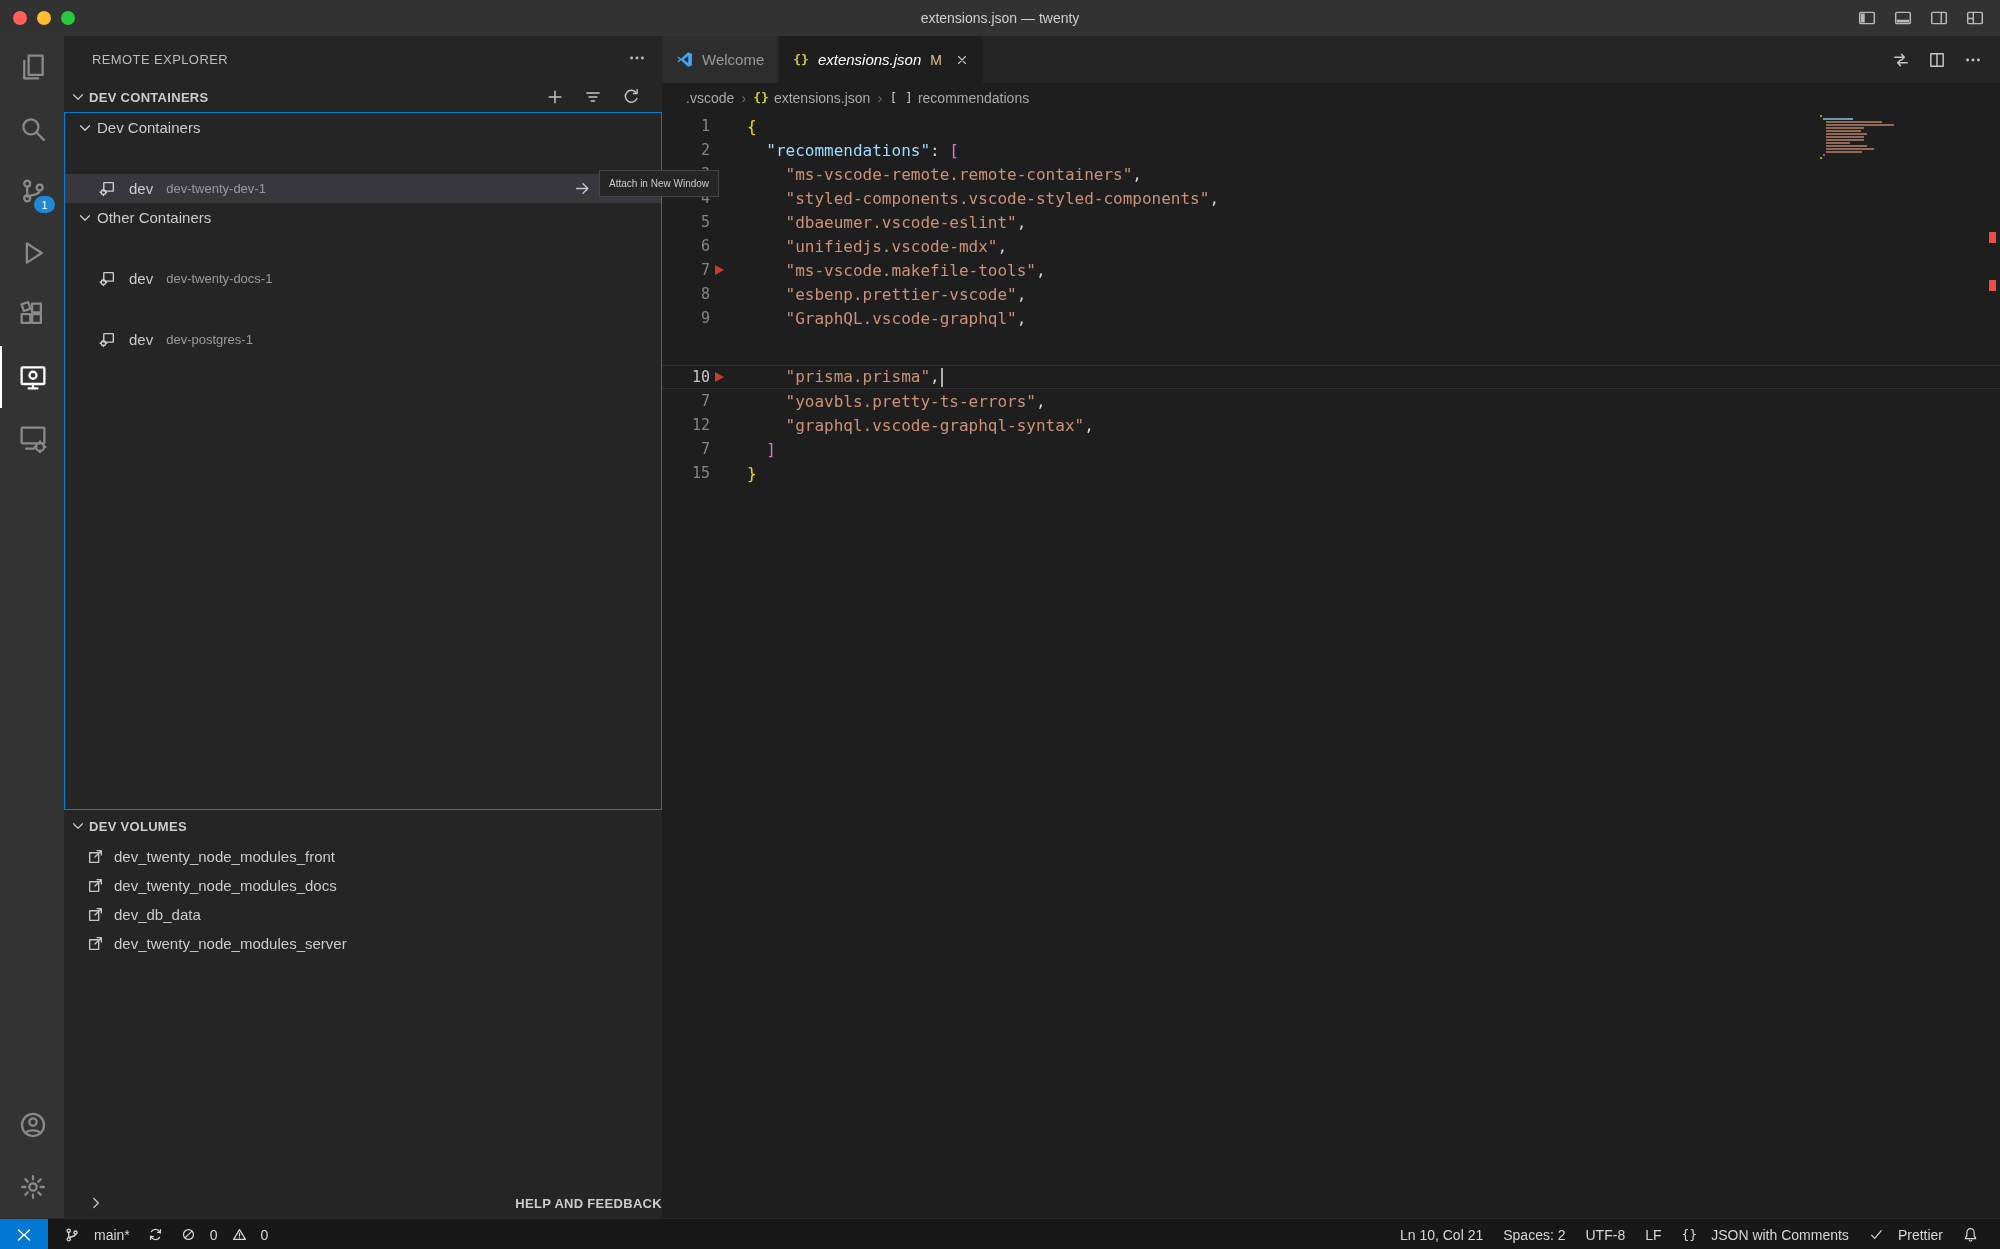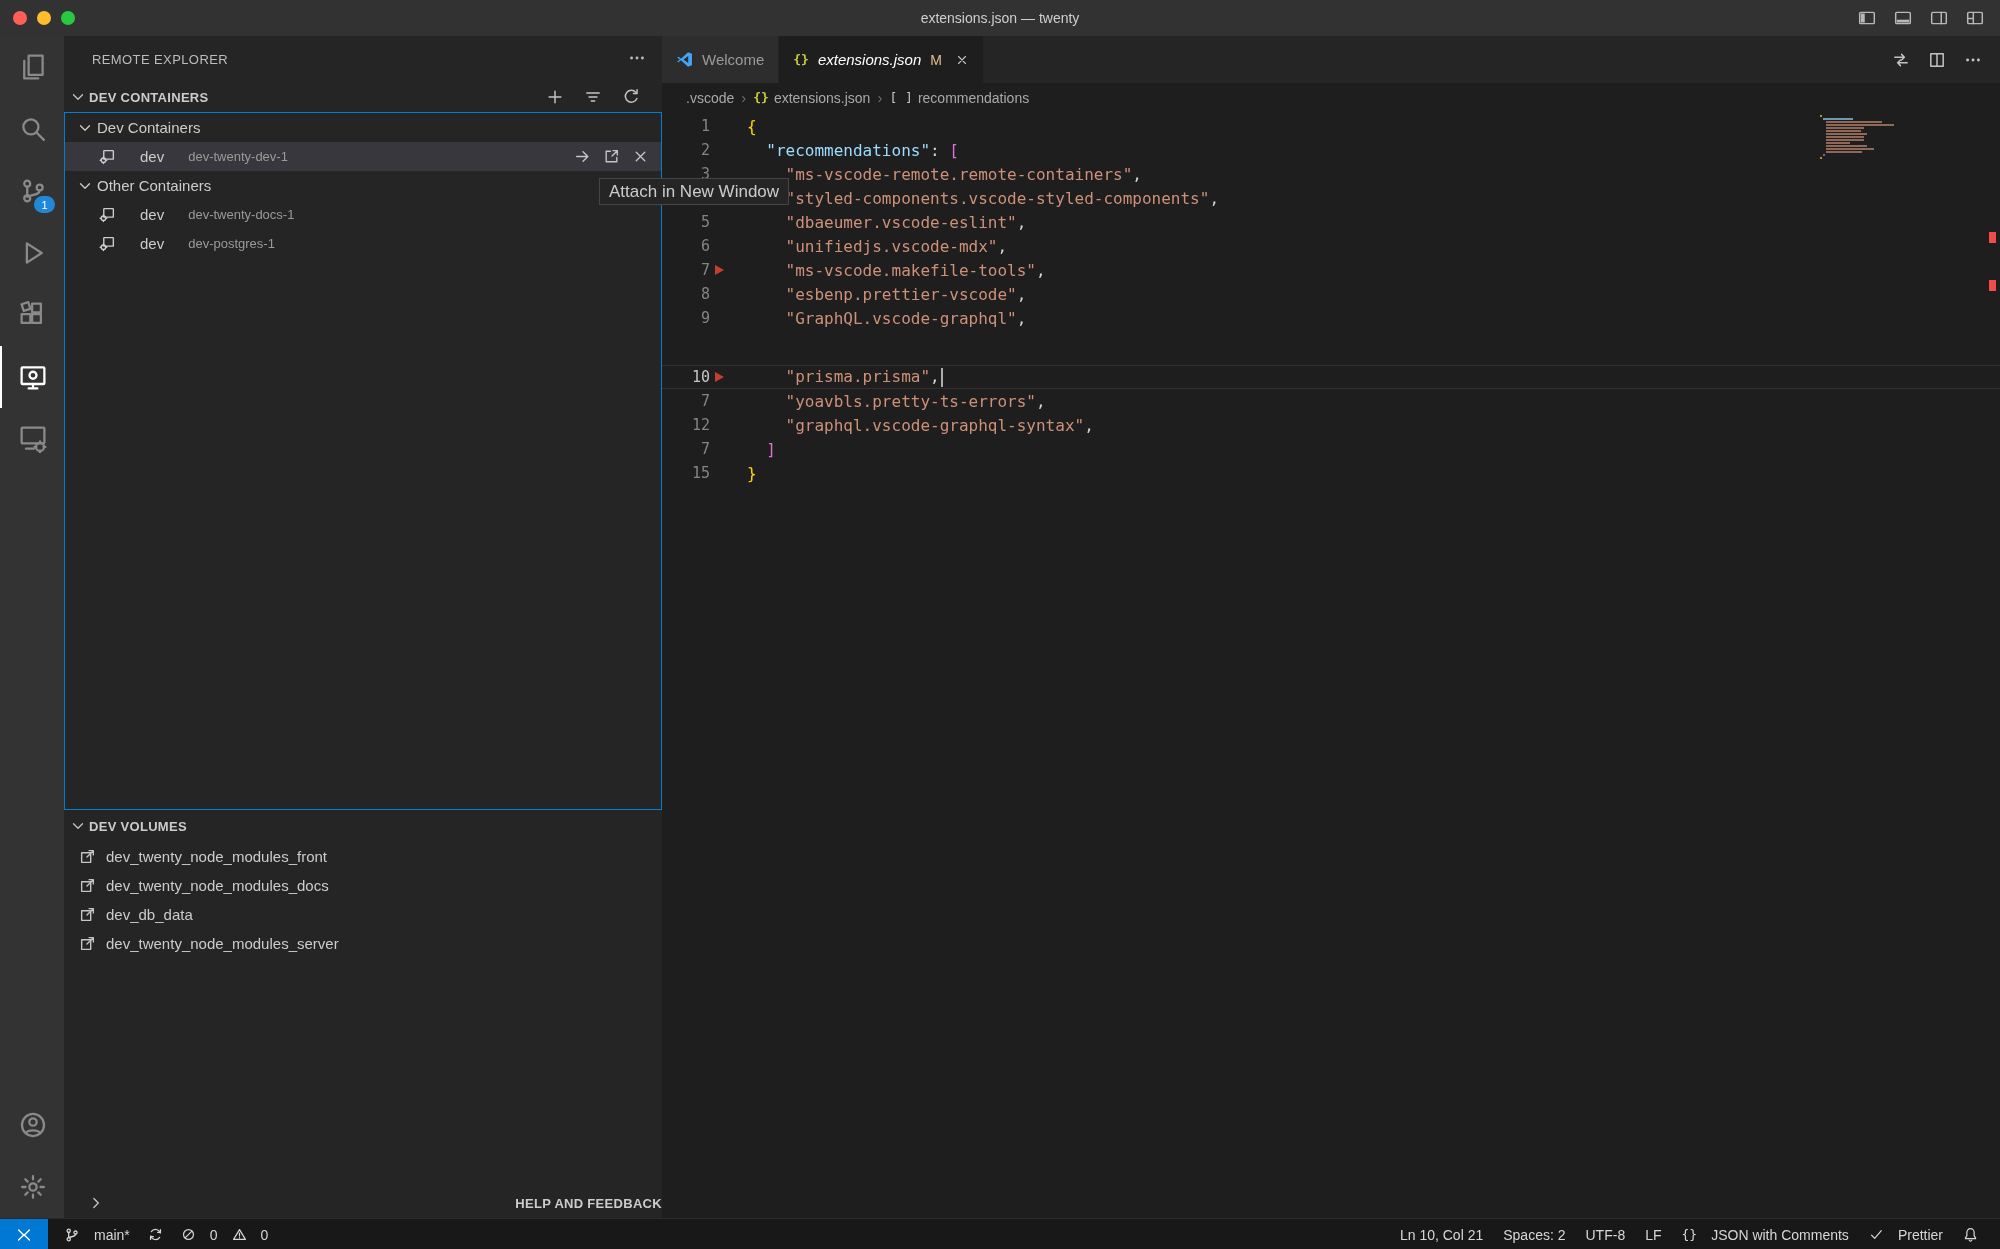--- a/index.html
+++ b/index.html
@@ -30,35 +30,35 @@
   
   .sidebar{width:598px;background:#252526;display:flex;flex-direction:column;flex:none;position:relative;}
   .pane-header{height:46px;display:flex;align-items:center;padding:0 16px 0 28px;font-size:13px;letter-spacing:.4px;color:#bcbcbc;}
   .pane-header .grow{flex:1}
   .section-header{height:30px;display:flex;align-items:center;padding-left:6px;font-size:13px;font-weight:700;color:#cccccc;letter-spacing:.3px;cursor:pointer;}
   .section-header .icon{color:#c5c5c5;margin-right:3px;}
   .section-actions{margin-left:auto;display:flex;gap:14px;padding-right:16px;color:#c5c5c5;}
   .tree-box{height:698px;border:1px solid #007fd4;box-sizing:border-box;overflow:hidden;}
   .tree-row{height:29px;display:flex;align-items:center;font-size:15px;color:#cccccc;cursor:pointer;}
   .tree-row.group{padding-left:12px;gap:4px;}
-  .tree-row.item{padding-left:34px;gap:24px;}
+  .tree-row.item{padding-left:34px;gap:13px;margin-top:32px;}
   .tree-row.selected{background:#37373d;}
   .tree-row .desc{color:#9a9a9a;font-size:13px;}
   .row-actions{margin-left:auto;display:flex;gap:12px;padding-right:12px;color:#c5c5c5;}
   .vol-header{height:32px;display:flex;align-items:center;padding-left:6px;font-size:13px;font-weight:700;color:#cccccc;letter-spacing:.3px;cursor:pointer;}
   .vol-header .icon{margin-right:3px;color:#c5c5c5}
-  .vol-row{height:29px;display:flex;align-items:center;padding-left:15px;gap:10px;font-size:15px;color:#cccccc;cursor:pointer;}
+  .vol-row{height:29px;display:flex;align-items:center;padding-left:23px;gap:10px;font-size:15px;color:#cccccc;cursor:pointer;}
   .vol-row .icon{color:#c5c5c5}
   .sb-spacer{flex:1}
   .help-header{height:30px;display:flex;align-items:center;padding-left:24px;font-size:13px;font-weight:700;color:#cccccc;letter-spacing:.3px;cursor:pointer;justify-content:space-between;}
   .help-header .icon{color:#c5c5c5;margin-right:3px}
 
   
-  .tooltip{position:absolute;left:599px;top:178px;height:25px;line-height:25px;padding:0 9px;background:#252526;
-    border:1px solid #454545;font-size:17px;color:#cccccc;white-space:nowrap;z-index:30;}
+  .tooltip{position:absolute;left:599px;top:170px;height:25px;line-height:25px;padding:0 9px;background:#252526;
+    border:1px solid #454545;font-size:10px;color:#cccccc;white-space:nowrap;z-index:30;}
 
   
   .editor-col{flex:1;display:flex;flex-direction:column;min-width:0;background:#1e1e1e;position:relative;}
   .tabbar{height:47px;background:#252526;display:flex;align-items:stretch;flex:none;}
   .tab{display:flex;align-items:center;gap:9px;padding:0 14px;font-size:15px;background:#2d2d2d;color:#9a9a9a;border-right:1px solid #252526;cursor:pointer;}
   .tab.active{background:#1e1e1e;color:#ffffff;}
   .tab .tab-label.italic{font-style:italic;}
   .tab .mod{color:#e2c08d;font-size:14px;}
   .tab .icon.close{color:#c4c4c4;margin-left:4px;}
   .braces-glyph{font-family:"DejaVu Sans Mono",monospace;font-weight:bold;font-size:13px;color:#cbcb41;}

